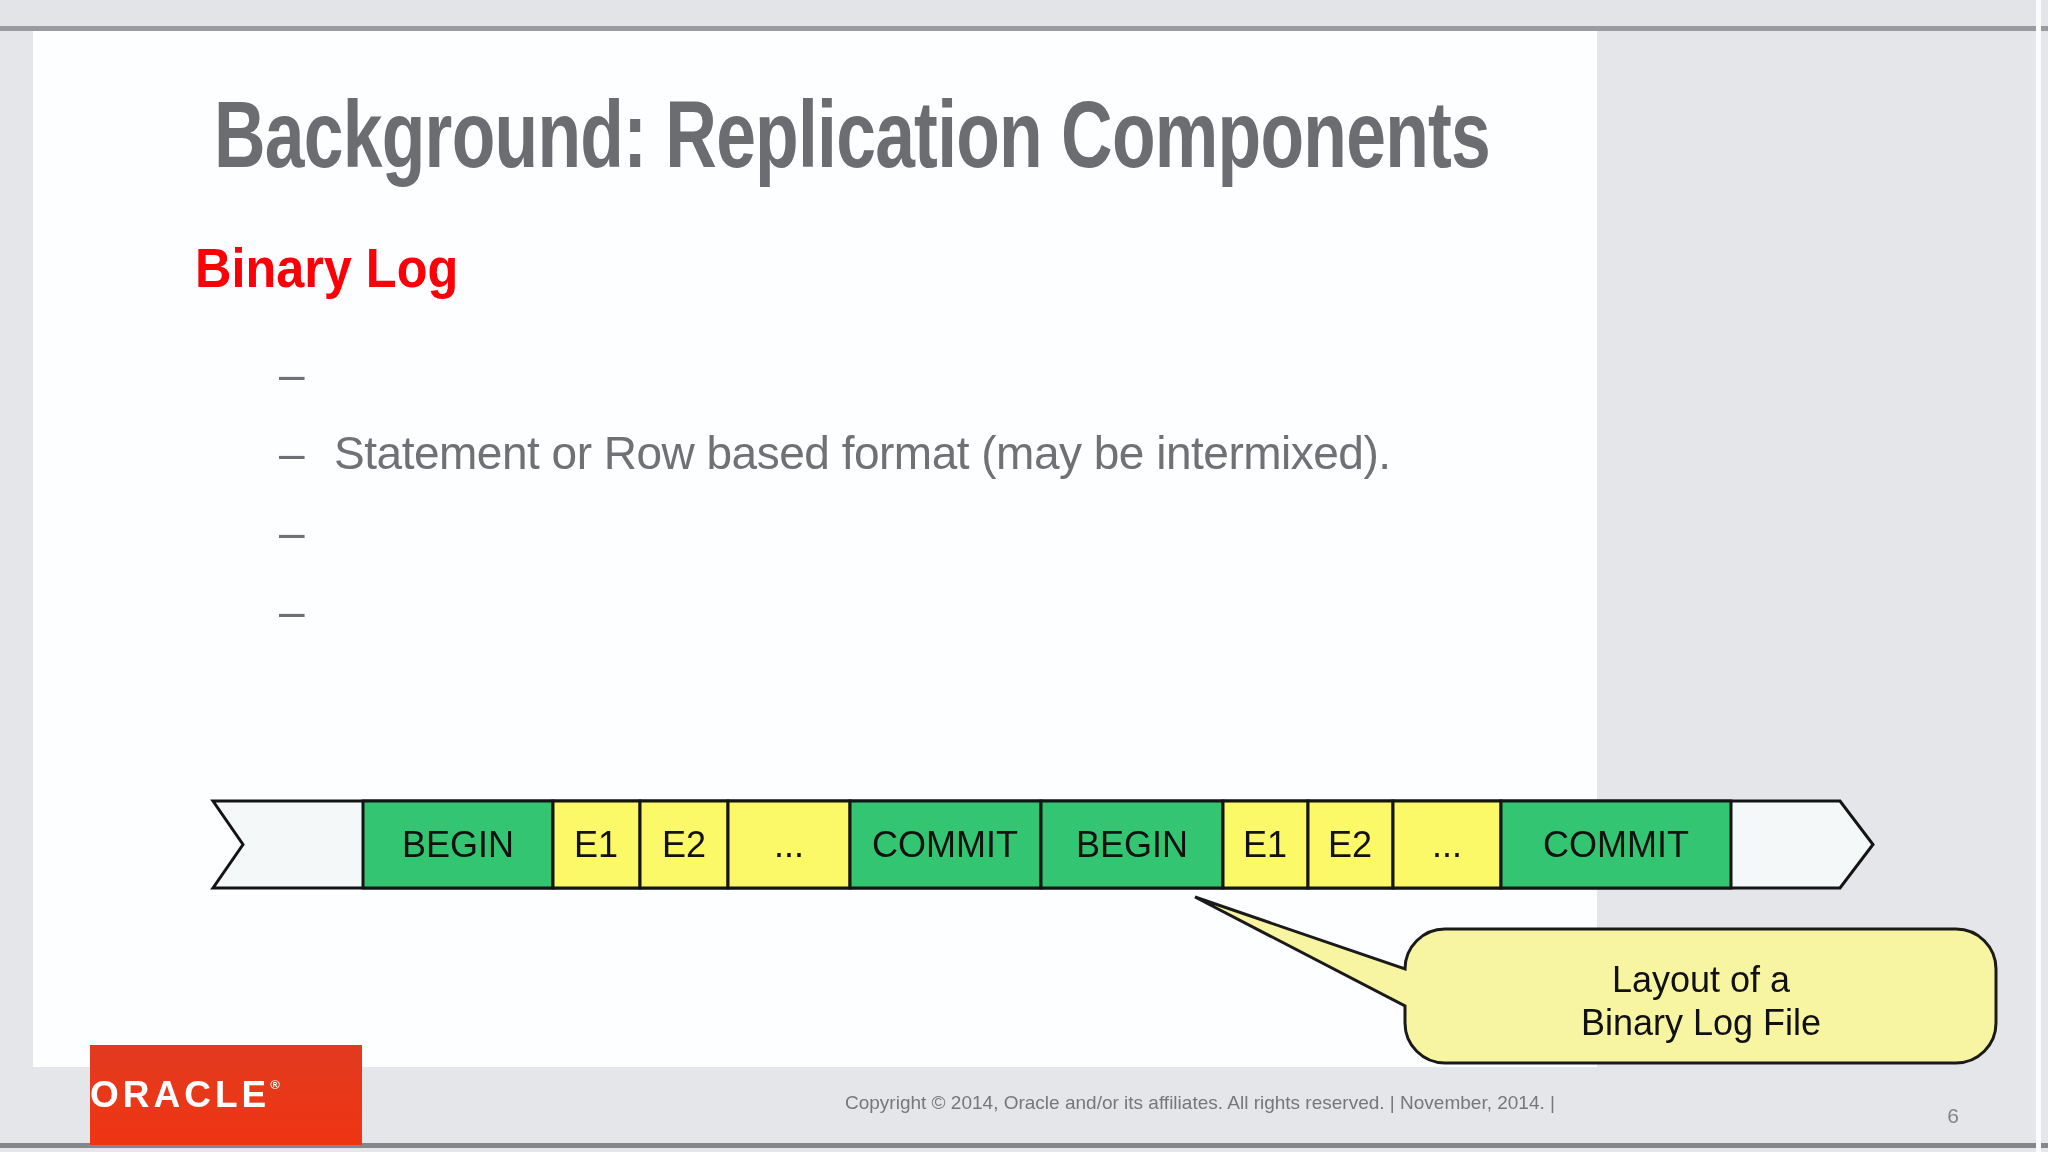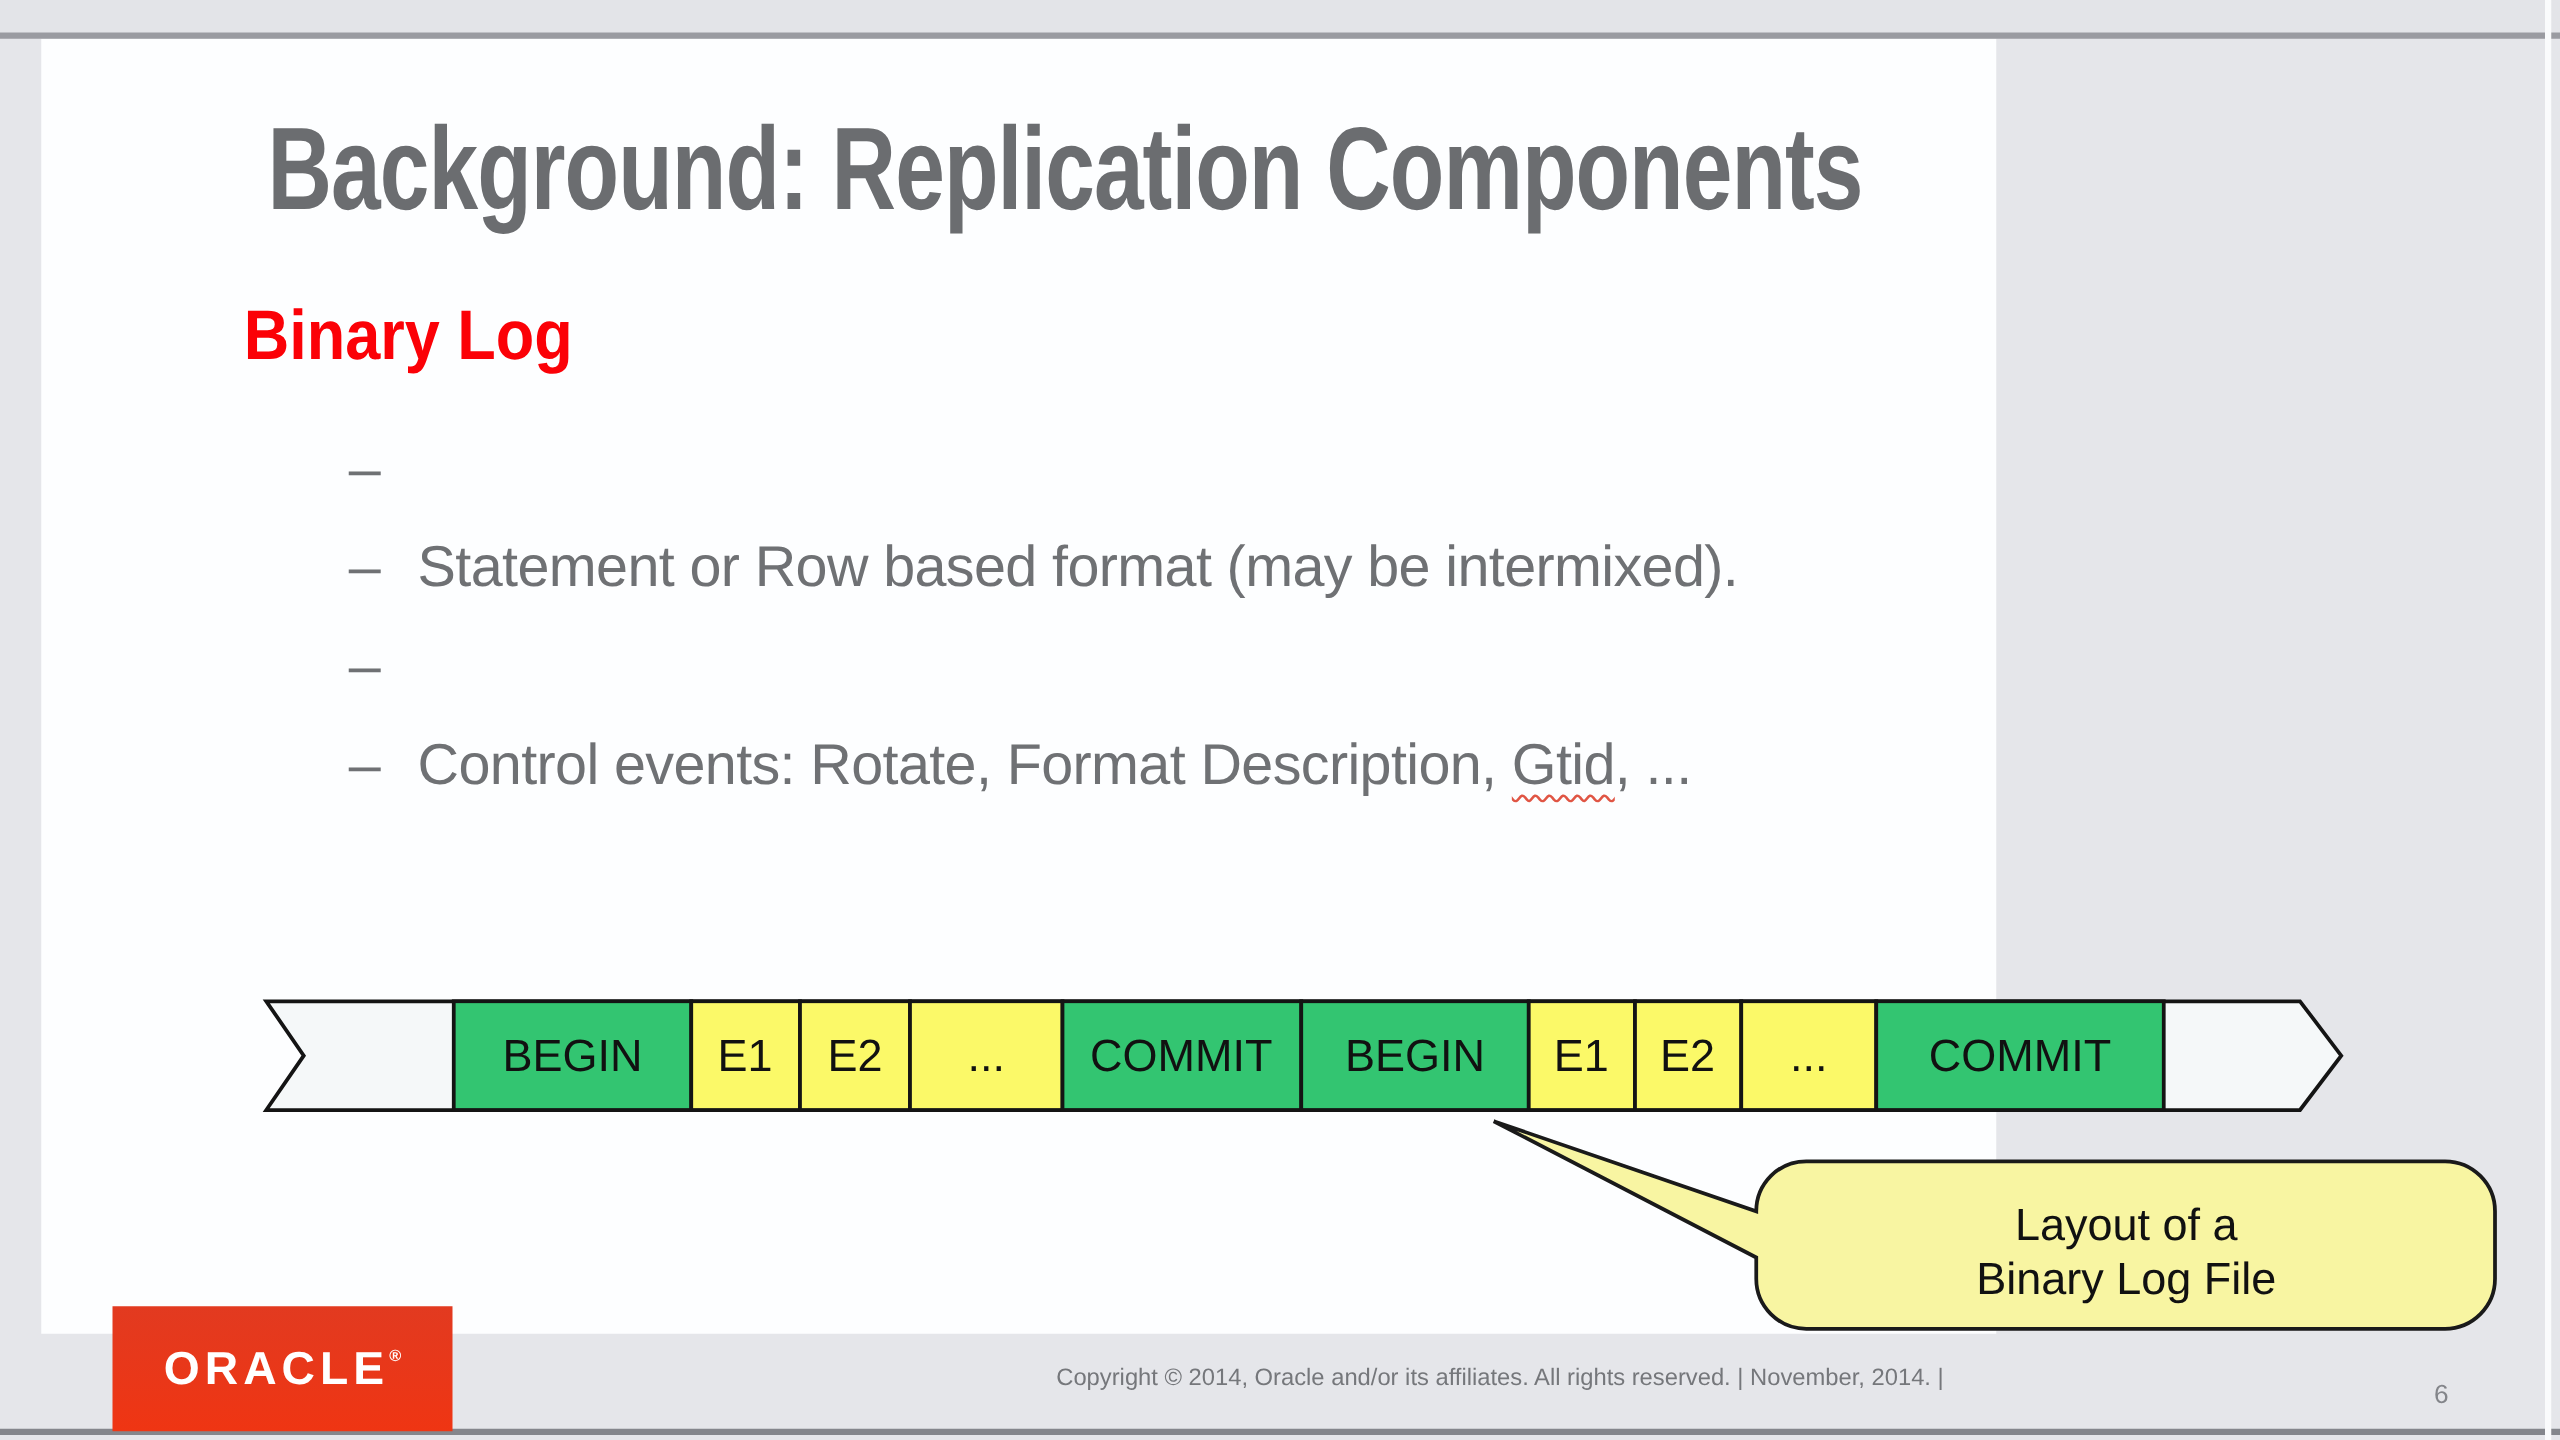--- a/index.html
+++ b/index.html
@@ -32,21 +32,21 @@
   .band-outline{fill:var(--blank); stroke:#141414; stroke-width:3;}
   .seg{stroke:#141414; stroke-width:3;}
   .seg-green{fill:var(--green);}
   .seg-yellow{fill:var(--yellow);}
   .seg-label{font-family:"Liberation Sans",sans-serif; font-size:36px; fill:#111; text-anchor:middle;}
   .callout-shape{fill:var(--callout); stroke:#1a1a1a; stroke-width:3;}
   .callout-label{font-family:"Liberation Sans",sans-serif; font-size:36px; fill:#111; text-anchor:middle;}
 
   
   .oracle-logo{position:absolute; left:90px; top:1045px; width:272px; height:100px;
-    background:linear-gradient(180deg,#e23a20,#ef3513); display:flex; align-items:center; justify-content:center;}
+    background:linear-gradient(180deg,#e23a20,#ef3513); display:flex; align-items:center; }
   .oracle-wordmark{color:#fff; font-size:37px; font-weight:bold; letter-spacing:4px; white-space:nowrap;}
   .oracle-wordmark sup{font-size:13px; letter-spacing:0; vertical-align:18px;}
   .copyright{position:absolute; left:845px; top:1092px; font-size:19px; color:#75777b; white-space:nowrap;}
   .page-number{position:absolute; left:1938px; top:1104px; font-size:21px; color:#83858a; width:30px; text-align:center;}
 </style>
 </head>
 <body>
 
 <div id="screen">
 
@@ -60,21 +60,20 @@
       </li>
       <li>
         <span class="marker">–</span>
         <span>Statement or Row based format (may be intermixed).</span>
       </li>
       <li>
         <span class="marker">–</span>
       </li>
       <li>
         <span class="marker">–</span>
-        <span><span>Control events: Rotate, Format Description, </span><span class="gtid">Gtid</span><span>, ...</span></span>
       </li>
     </ul>
 
     <svg class="diagram" viewBox="150 740 1900 320" xmlns="http://www.w3.org/2000/svg">
 
       <path class="band-outline" d="M 180 770 L 1807 770 L 1840 813.5 L 1807 857 L 180 857 L 210 813.5 Z"></path>
 
       <rect class="seg seg-green" x="330" y="770" width="190" height="87"></rect>
       <rect class="seg seg-yellow" x="520" y="770" width="87" height="87"></rect>
       <rect class="seg seg-yellow" x="607" y="770" width="88" height="87"></rect>

